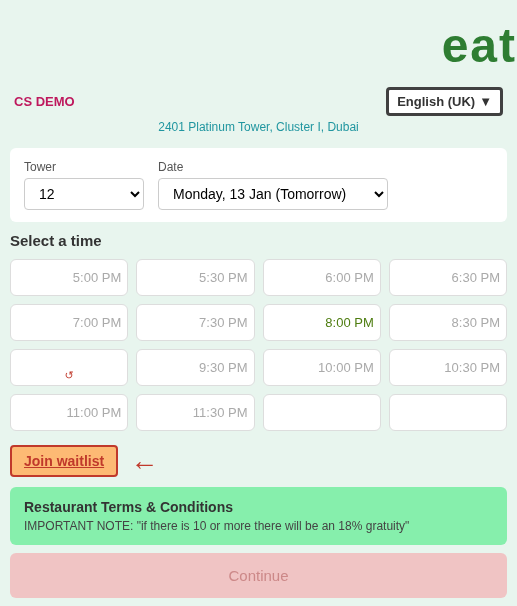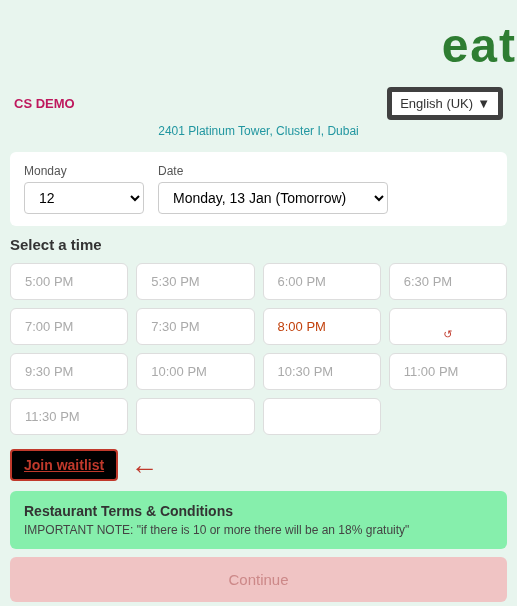--- a/index.html
+++ b/index.html
@@ -30,28 +30,29 @@
       align-items: center;
       padding: 6px 14px 2px;
     }
     .cs-demo {
       font-weight: bold;
       font-size: 13px;
       color: #be185d;
     }
     .lang-selector {
       background: white;
-      border: 5px solid #404040;
+      border: 3px solid #404040;
       border-radius: 4px;
       padding: 4px 8px;
       font-size: 13px;
       cursor: pointer;
       display: flex;
       align-items: center;
       gap: 4px;
+      font-weight: bold;
     }
 
     .address {
       text-align: center;
       font-size: 12px;
       color: #2196a0;
       padding: 2px 0 8px;
     }
 
     .booking-card {
@@ -99,29 +100,29 @@
     }
     .time-grid {
       display: grid;
       grid-template-columns: repeat(4, 1fr);
       gap: 8px;
     }
     .time-slot {
       background: white;
       border: 1px solid #ddd;
       border-radius: 6px;
-      padding: 10px 14px;
-      text-align: left;
+      padding: 10px 6px;
+      text-align: right;
       font-size: 13px;
       color: #aaa;
       cursor: pointer;
       position: relative;
     }
     .time-slot.has-icon {
-      color: #c2410c;
+      color: #4d7c0f;
     }
     .refresh-icon {
       position: absolute;
       bottom: 3px;
       right: 50%;
       transform: translateX(50%);
       color: #c0392b;
       font-size: 11px;
     }
 
@@ -138,21 +139,21 @@
       align-items: center;
       gap: 12px;
     }
     .join-waitlist-btn {
       border: 2px solid #c0392b;
       border-radius: 4px;
       padding: 6px 12px;
       font-size: 14px;
       font-weight: bold;
       color: #c0392b;
-      background: #000000;
+      background: #fdba74;
       cursor: pointer;
       text-decoration: underline;
       white-space: nowrap;
     }
     .arrow-icon {
       color: #c0392b;
       font-size: 28px;
       font-weight: bold;
       line-height: 1;
     }
@@ -200,21 +201,21 @@
   <div class="lang-selector">
     <span>English (UK)</span>
     <span>▼</span>
   </div>
 </div>
 
 <div class="address">2401 Platinum Tower, Cluster I, Dubai</div>
 
 <div class="booking-card">
   <div class="field-group">
-    <label class="field-label">Monday</label>
+    <label class="field-label">Tower</label>
     <select class="field-select guests-select">
       <option>12</option>
       <option>1</option><option>2</option><option>3</option><option>4</option>
       <option>5</option><option>6</option><option>7</option><option>8</option>
       <option>9</option><option>10</option><option>11</option>
     </select>
   </div>
   <div class="field-group">
     <label class="field-label">Date</label>
     <select class="field-select date-select">
@@ -228,20 +229,21 @@
   <div class="time-grid">
     <div class="time-slot">5:00 PM</div>
     <div class="time-slot">5:30 PM</div>
     <div class="time-slot">6:00 PM</div>
     <div class="time-slot">6:30 PM</div>
     <div class="time-slot">7:00 PM</div>
     <div class="time-slot">7:30 PM</div>
     <div class="time-slot has-icon">
       8:00 PM
     </div>
+    <div class="time-slot">8:30 PM</div>
     <div class="time-slot">
       <span class="refresh-icon">↺</span>
     </div>
     <div class="time-slot">9:30 PM</div>
     <div class="time-slot">10:00 PM</div>
     <div class="time-slot">10:30 PM</div>
     <div class="time-slot">11:00 PM</div>
     <div class="time-slot">11:30 PM</div>
     <div class="time-slot"></div>
     <div class="time-slot"></div>

